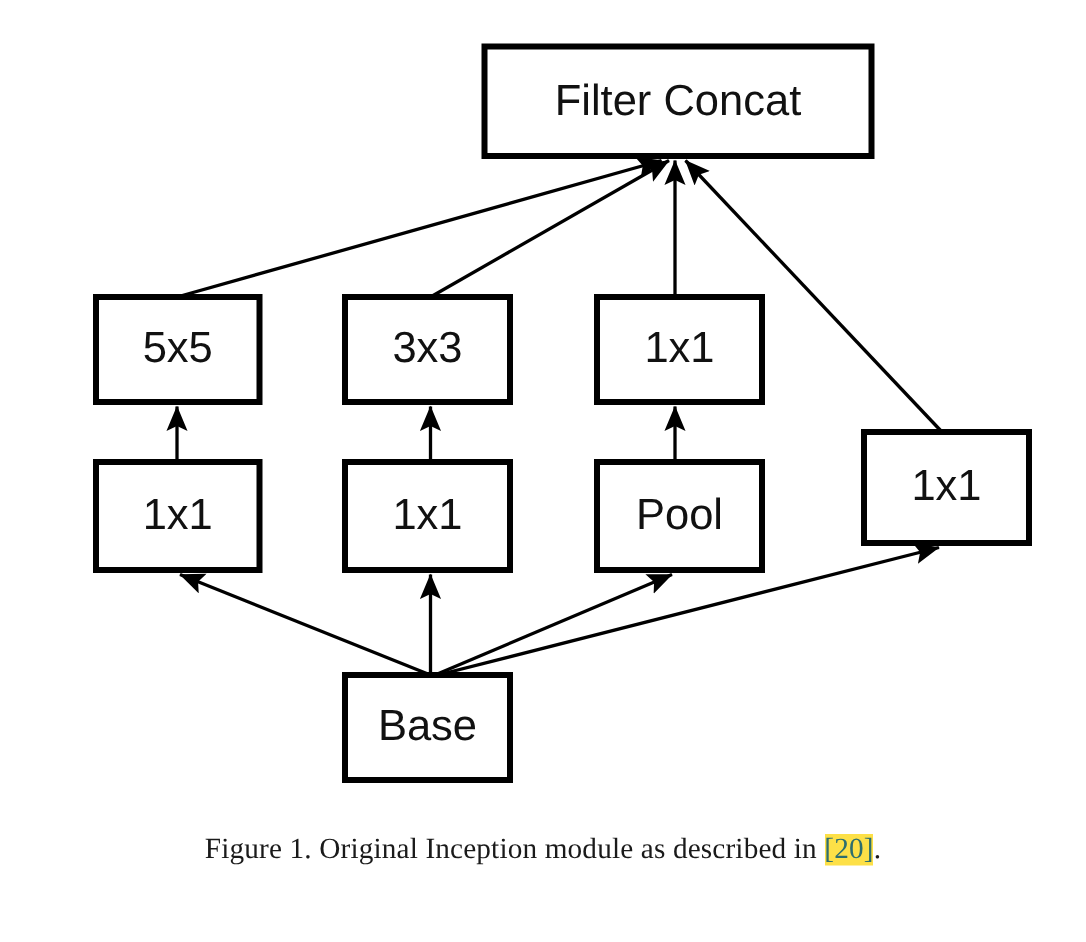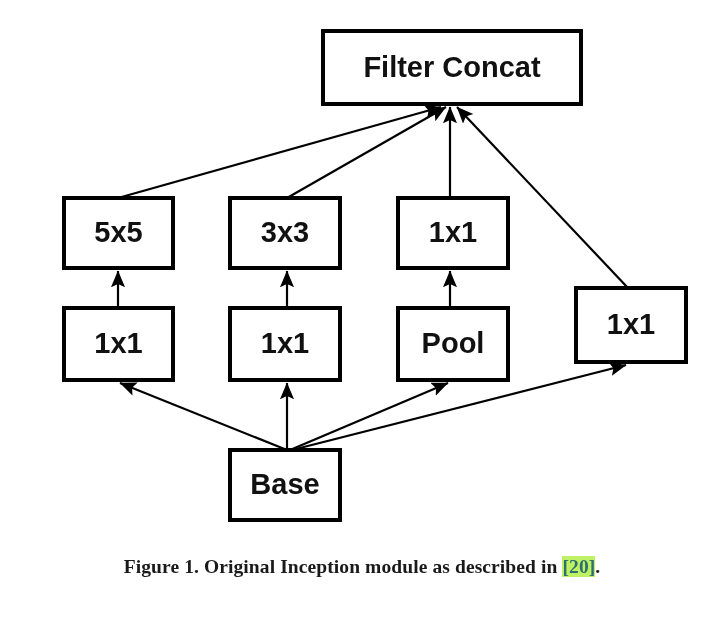--- a/index.html
+++ b/index.html
@@ -7,21 +7,20 @@
     padding: 0;
     background: #ffffff;
   }
   #page {
     position: relative;
     width: 724px;
     height: 628px;
     background: #ffffff;
     overflow: hidden;
     font-family: "Liberation Sans", sans-serif;
-    font-weight: bold;
   }
   #figure-svg {
     position: absolute;
     left: 0;
     top: 0;
     width: 724px;
     height: 628px;
     display: block;
   }
   .node-box {
@@ -52,21 +51,21 @@
     width: 724px;
     text-align: center;
     font-family: "Liberation Serif", serif;
     font-size: 19.5px;
     color: #1a1a1a;
     letter-spacing: 0.1px;
     white-space: nowrap;
   }
   .caption .cite {
     color: #2e6e6e;
-    background: #bef264;
+    background: #fde047;
   }
 </style>
 </head>
 <body>
 
 <div id="page">
 
   <svg id="figure-svg" viewBox="0 0 724 628">
     <defs>
       <marker id="arrowhead" markerWidth="9" markerHeight="9" refX="7.4" refY="3.2" orient="auto" markerUnits="strokeWidth">

